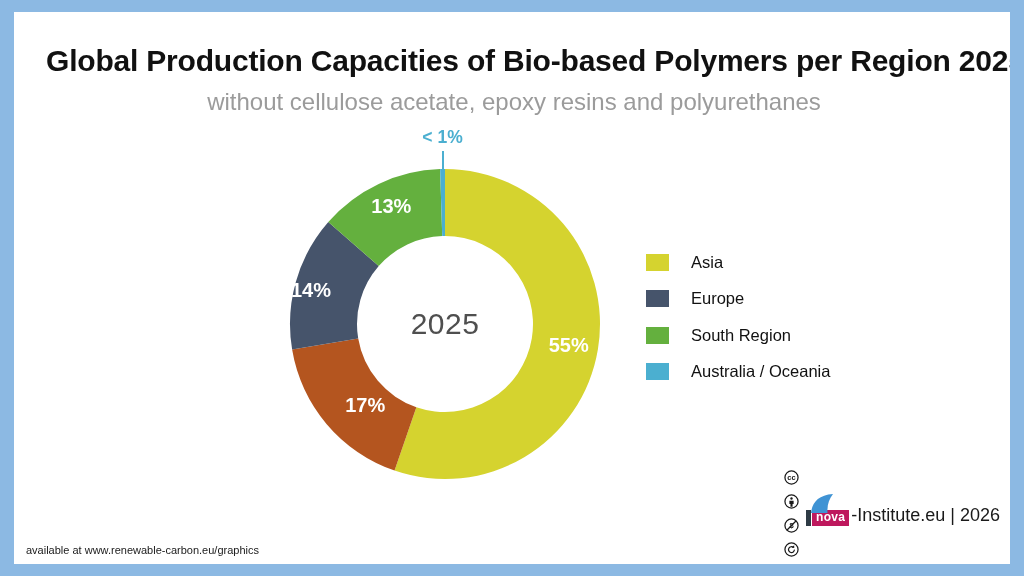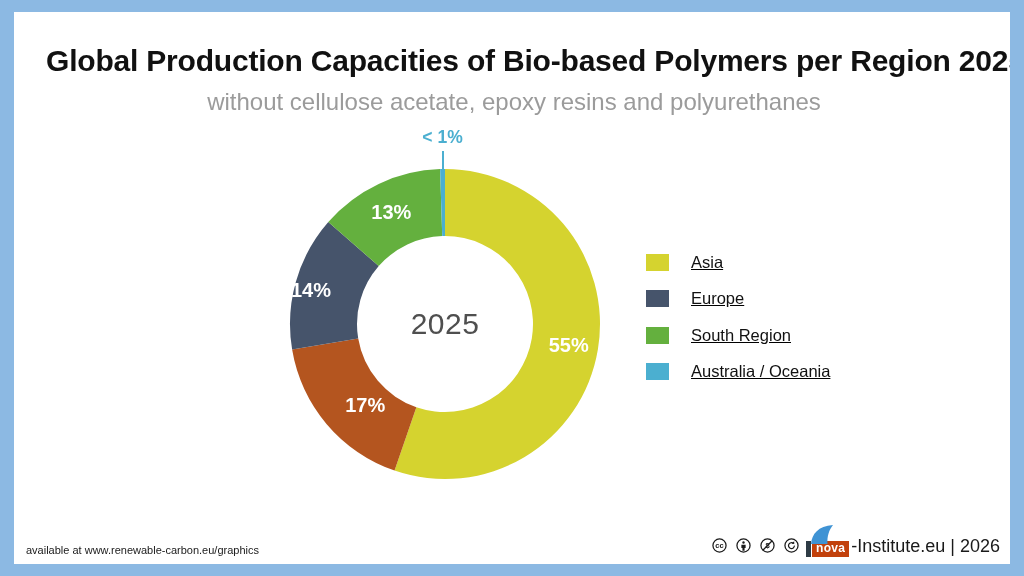--- a/index.html
+++ b/index.html
@@ -117,21 +117,20 @@
     position: absolute;
     width: 2px;
     background: #4bafd0;
   }
 
   
   #legend {
     position: absolute;
     left: 632px;
     top: 232px;
-    text-decoration: underline;
   }
   .legend-row {
     display: flex;
     align-items: center;
     height: 36.5px;
   }
   .legend-swatch {
     width: 23px;
     height: 17px;
     flex: 0 0 auto;
@@ -158,20 +157,21 @@
     bottom: 7px;
     display: flex;
     align-items: center;
     white-space: nowrap;
   }
   #cc-icons {
     display: flex;
     align-items: flex-end;
     gap: 9px;
     margin-right: 7px;
+    flex-direction: column;
   }
   #nova-logo {
     position: relative;
     display: flex;
     align-items: flex-end;
     height: 24px;
   }
   #nova-flag {
     position: absolute;
     left: 3px;
@@ -179,21 +179,21 @@
     width: 26px;
     height: 20px;
   }
   #nova-bar {
     width: 5px;
     height: 16px;
     background: #2e3b45;
     margin-right: 1px;
   }
   #nova-box {
-    background: #c2410c;
+    background: #be185d;
     color: #ffffff;
     font-size: 12px;
     font-weight: bold;
     padding: 1px 4px 2px 4px;
     line-height: 13px;
     letter-spacing: 0.3px;
   }
   #nova-text {
     font-size: 18px;
     color: #1a1a1a;
@@ -221,21 +221,21 @@
               <path d="M 160.10687478645443 10.077253685443054 A 155 155 0 0 1 164.99999999999997 10 L 164.99999999999997 77 A 88 88 0 0 0 162.22196762069672 77.0438601568967 Z" fill="#4bafd0"></path>
             </g>
         </svg>
         <div id="center-year">2025</div>
       </div>
 
       <div id="slice-labels">
           <div class="slice-label" style="left: 554.78px; top: 332.708px;">55%</div>
           <div class="slice-label" style="left: 335.216px; top: 393.091px; margin-left: 16px;">17%</div>
           <div class="slice-label" style="left: 297px; top: 277.767px;">14%</div>
-          <div class="slice-label" style="left: 377.314px; top: 200px;">13%</div>
+          <div class="slice-label" style="left: 377.314px; top: 194px;">13%</div>
         </div>
 
       <div id="callout-line" style="left: 427.553px; top: 139.019px; height: 18px;"></div>
       <div id="callout-label" style="left: 428.553px; top: 125.019px;">&lt; 1%</div>
 
       <div id="legend">
           <div class="legend-row">
             <div class="legend-swatch" style="background: rgb(213, 211, 47);"></div>
             <div class="legend-label">Asia</div>
           </div>

